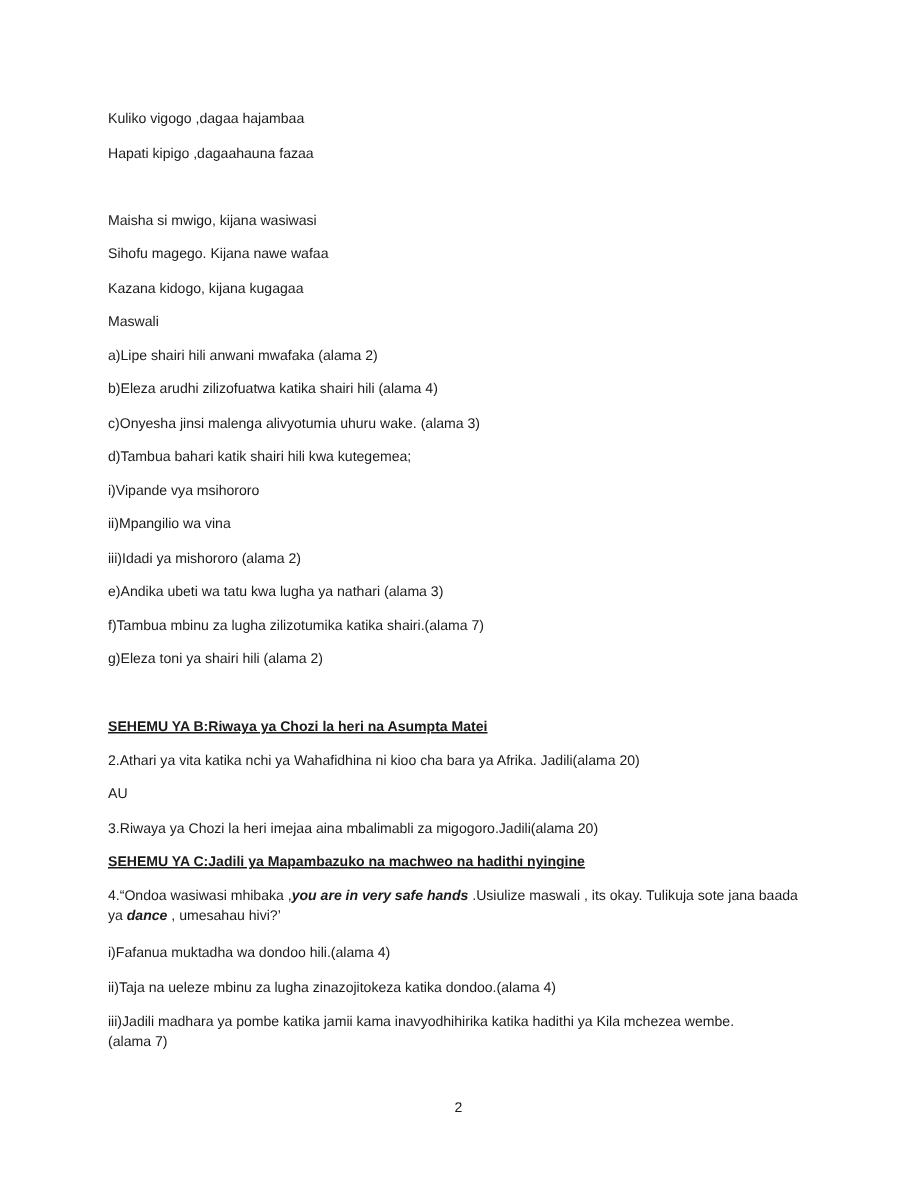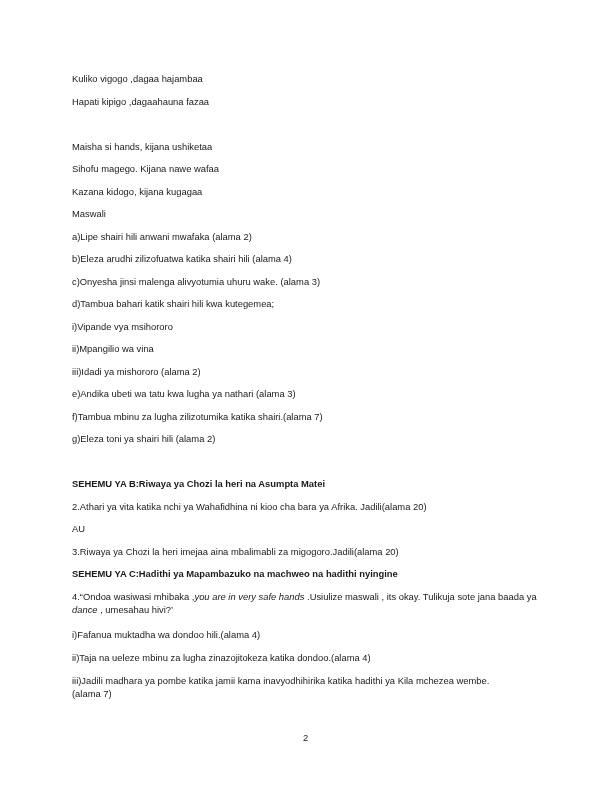--- a/index.html
+++ b/index.html
@@ -1,50 +1,50 @@
 <!DOCTYPE html>
 <html><head>
 <meta charset="utf-8">
 <style>
   html, body { margin: 0; padding: 0; background: #ffffff; }
   body { width: 612px; height: 792px; position: relative; overflow: hidden;
          font-family: "Liberation Sans", sans-serif; color: #1a1a1a; font-size: 9.4px; }
   .line { position: absolute; left: 72px; white-space: nowrap; line-height: 12px; }
   .wrap { white-space: normal; width: 470px; line-height: 13px; }
-  .heading { font-weight: bold; }
-  .bi { font-weight: normal; font-style: italic; }
+  .heading { font-weight: bold; text-decoration: underline; }
+  .bi { font-weight: bold; font-style: italic; }
   .pageno { position: absolute; left: 303px; top: 732px; font-size: 9.4px; }
 </style>
 </head>
 <body>
 
 <div>
   <div class="line" style="top:73px">Kuliko vigogo ,dagaa hajambaa</div>
   <div class="line" style="top:96px">Hapati kipigo ,dagaahauna fazaa</div>
-  <div class="line" style="top:141px">Maisha si hands, kijana ushiketaa</div>
+  <div class="line" style="top:141px">Maisha si mwigo, kijana wasiwasi</div>
   <div class="line" style="top:163px">Sihofu  magego. Kijana nawe wafaa</div>
   <div class="line" style="top:186px">Kazana kidogo, kijana kugagaa</div>
   <div class="line" style="top:208px">Maswali</div>
 
   <div class="line" style="top:231px">a)Lipe shairi hili anwani mwafaka (alama 2)</div>
   <div class="line" style="top:253px">b)Eleza arudhi zilizofuatwa katika shairi hili (alama 4)</div>
   <div class="line" style="top:276px">c)Onyesha jinsi malenga alivyotumia uhuru wake. (alama 3)</div>
   <div class="line" style="top:298px">d)Tambua bahari katik shairi hili kwa kutegemea;</div>
   <div class="line" style="top:321px">i)Vipande vya msihororo</div>
   <div class="line" style="top:343px">ii)Mpangilio wa vina</div>
   <div class="line" style="top:366px">iii)Idadi ya mishororo      (alama 2)</div>
   <div class="line" style="top:388px">e)Andika ubeti wa tatu kwa lugha ya nathari (alama 3)</div>
   <div class="line" style="top:411px">f)Tambua mbinu za lugha zilizotumika katika shairi.(alama 7)</div>
   <div class="line" style="top:433px">g)Eleza toni ya shairi hili (alama 2)</div>
 
   <div class="line heading" style="top:478px">SEHEMU YA B:Riwaya ya Chozi la heri na Asumpta Matei</div>
   <div class="line" style="top:501px">2.Athari ya vita katika nchi ya Wahafidhina ni kioo cha bara ya Afrika. Jadili(alama 20)</div>
   <div class="line" style="top:523px">AU</div>
   <div class="line" style="top:546px">3.Riwaya ya Chozi la heri imejaa aina mbalimabli za migogoro.Jadili(alama 20)</div>
-  <div class="line heading" style="top:568px">SEHEMU YA C:Hadithi ya Mapambazuko na machweo na hadithi nyingine</div>
+  <div class="line heading" style="top:568px">SEHEMU YA C:Jadili ya Mapambazuko na machweo na hadithi nyingine</div>
 
   <div class="line wrap" style="top:590px">
     <span>4.“Ondoa wasiwasi mhibaka ,</span><span class="bi">you are  in very safe  hands</span><span> .Usiulize maswali , its okay. Tulikuja sote jana baada ya </span><span class="bi">dance</span><span> , umesahau hivi?’</span>
   </div>
 
   <div class="line" style="top:629px">i)Fafanua muktadha wa dondoo hili.(alama 4)</div>
   <div class="line" style="top:652px">ii)Taja na ueleze mbinu za lugha zinazojitokeza katika dondoo.(alama 4)</div>
   <div class="line wrap" style="top:674px; width:440px">iii)Jadili madhara ya pombe katika jamii kama inavyodhihirika katika hadithi ya Kila mchezea wembe.(alama 7)</div>
 
   <div class="pageno">2</div>

